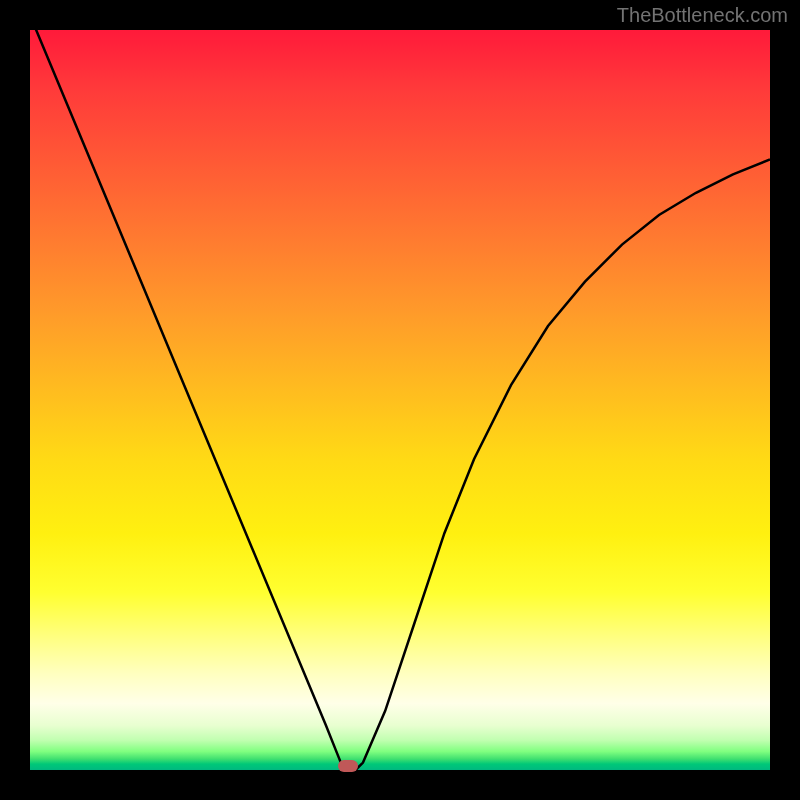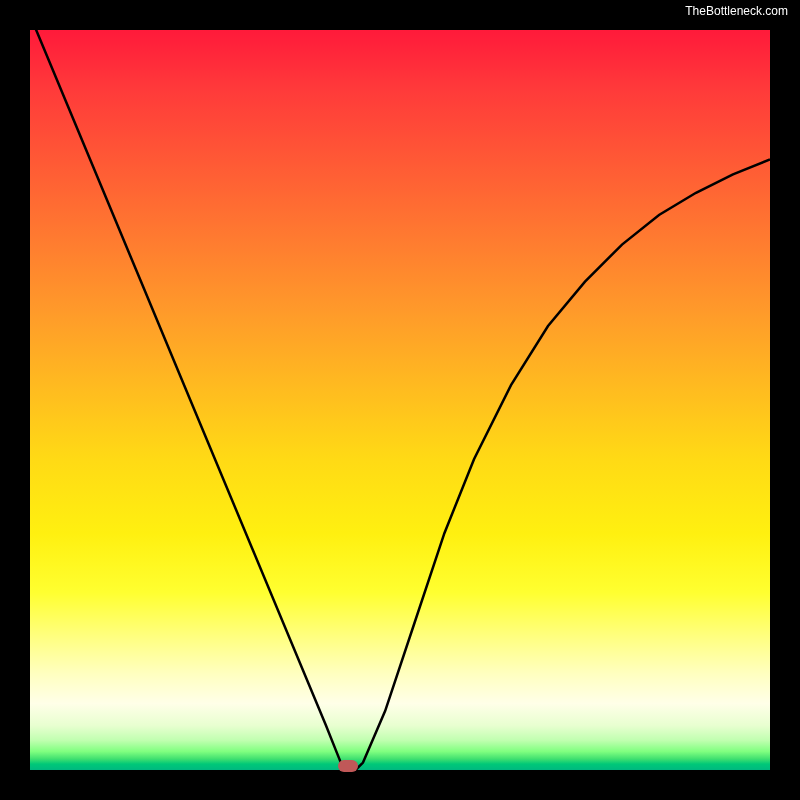--- a/index.html
+++ b/index.html
@@ -9,22 +9,22 @@
     height: 800px;
     background: #000;
     position: relative;
     overflow: hidden;
     font-family: Arial, sans-serif;
   }
   .attribution {
     position: absolute;
     top: 4px;
     right: 12px;
-    color: #ffffff;
-    font-size: 12px;
+    color: #737373;
+    font-size: 20px;
     z-index: 10;
   }
   .chart-area {
     position: absolute;
     left: 30px;
     top: 30px;
     width: 740px;
     height: 740px;
     background: linear-gradient(to bottom,
       #ff1a3a 0%,

